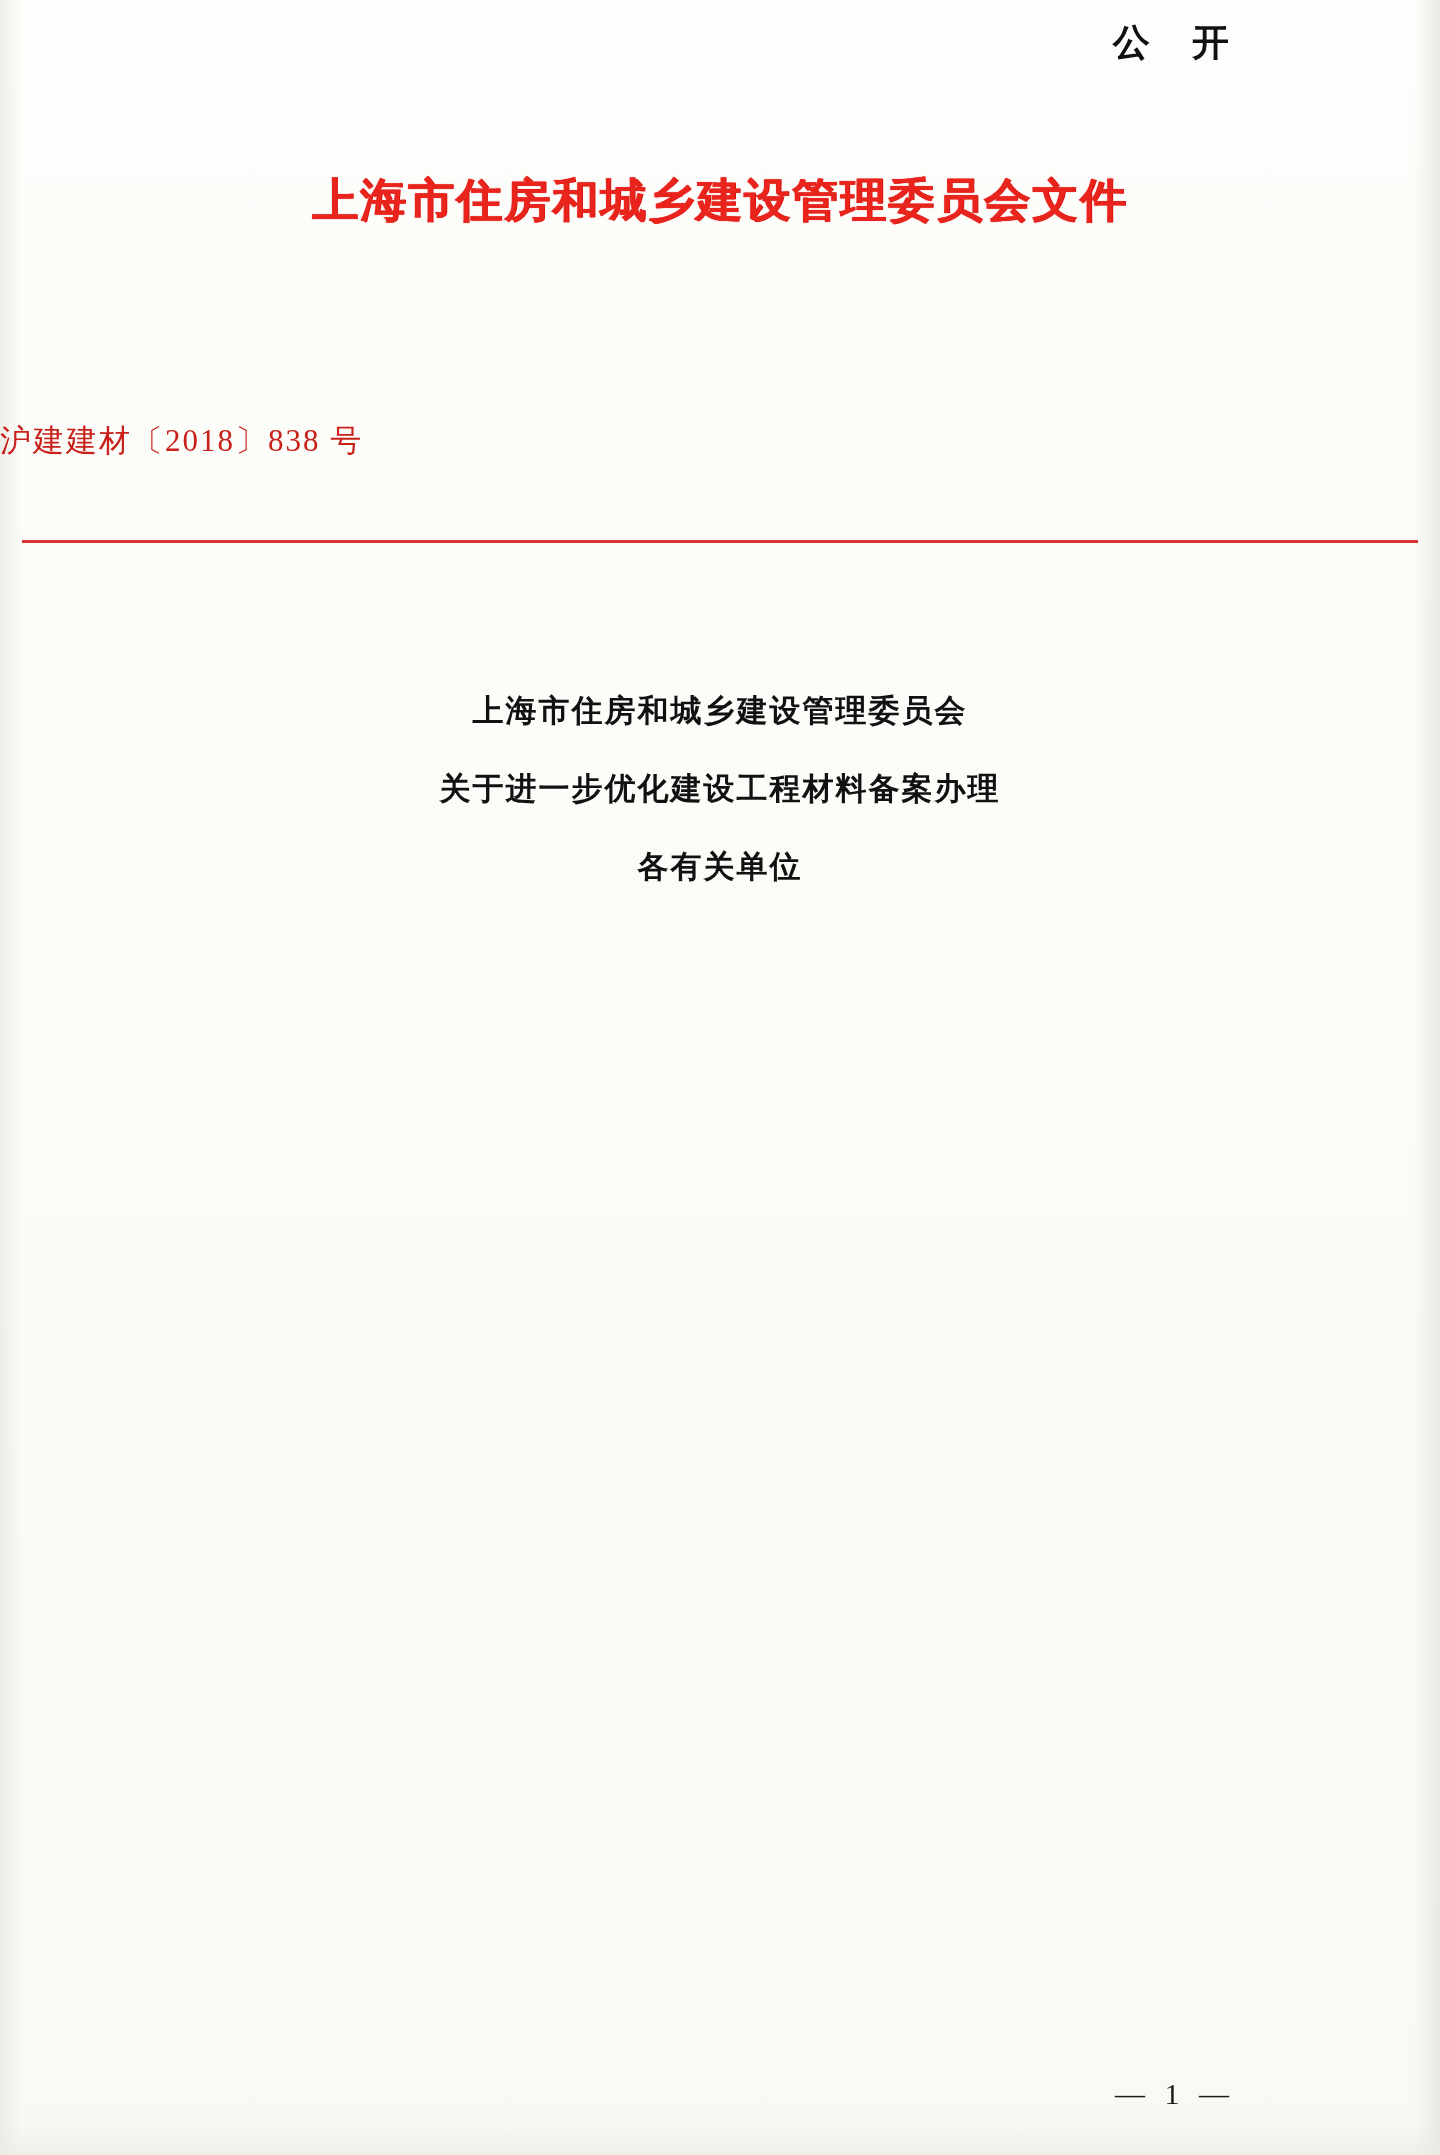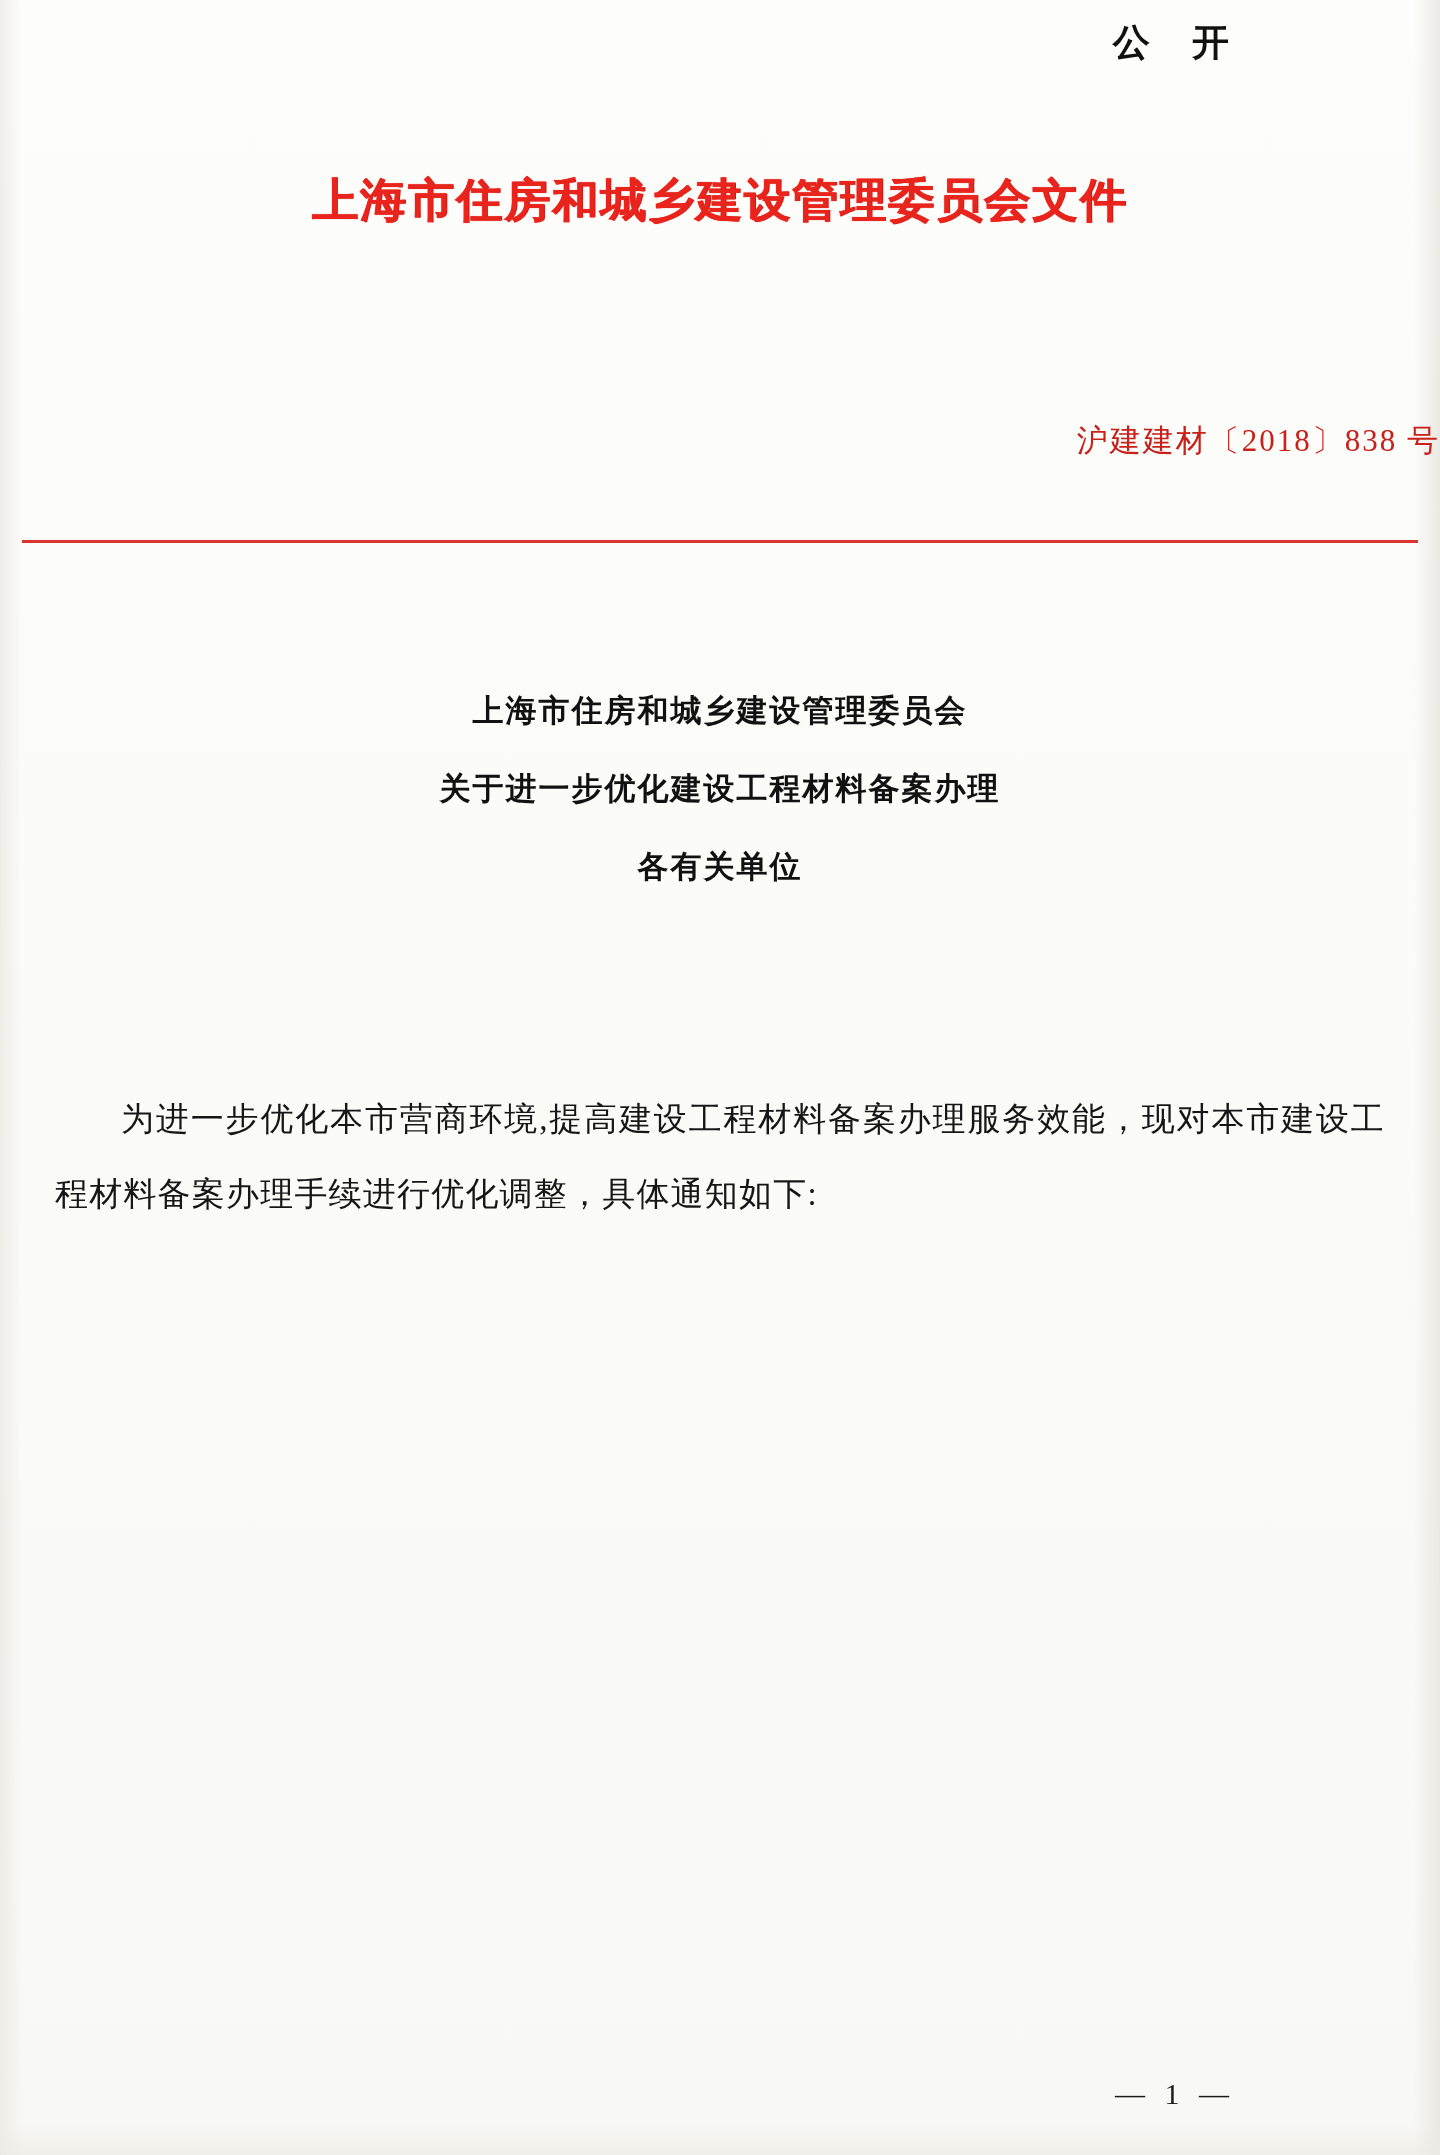--- a/index.html
+++ b/index.html
@@ -76,21 +76,21 @@
     text-shadow: 0 0 1px #e8241d, 1px 0 0 #d8120c;
     white-space: nowrap;
   }
 
   
   .doc-number {
     position: absolute;
     top: 420px;
     left: 0;
     width: 1440px;
-    text-align: right;
+    text-align: left;
     font-size: 31px;
     color: #c8201a;
     letter-spacing: 2px;
     font-family: "Liberation Serif", serif;
   }
 
   
   .red-rule {
     position: absolute;
     top: 540px;
@@ -166,18 +166,17 @@
 
   <div class="red-rule"></div>
 
   <div class="doc-title">
     <span class="line">上海市住房和城乡建设管理委员会</span>
     <span class="line">关于进一步优化建设工程材料备案办理</span>
     <span class="line">各有关单位</span>
   </div>
 
   <div class="body-text">
-    <span class="para">为进一步优化本市营商环境,提高建设工程材料备案办理服务效能，现对本市建设工程材料备案办理手续进行优化调整，具体通知如下:</span>
   </div>
 
   <div class="page-number">— 1 —</div>
 
 </div>
 
 </body></html>

